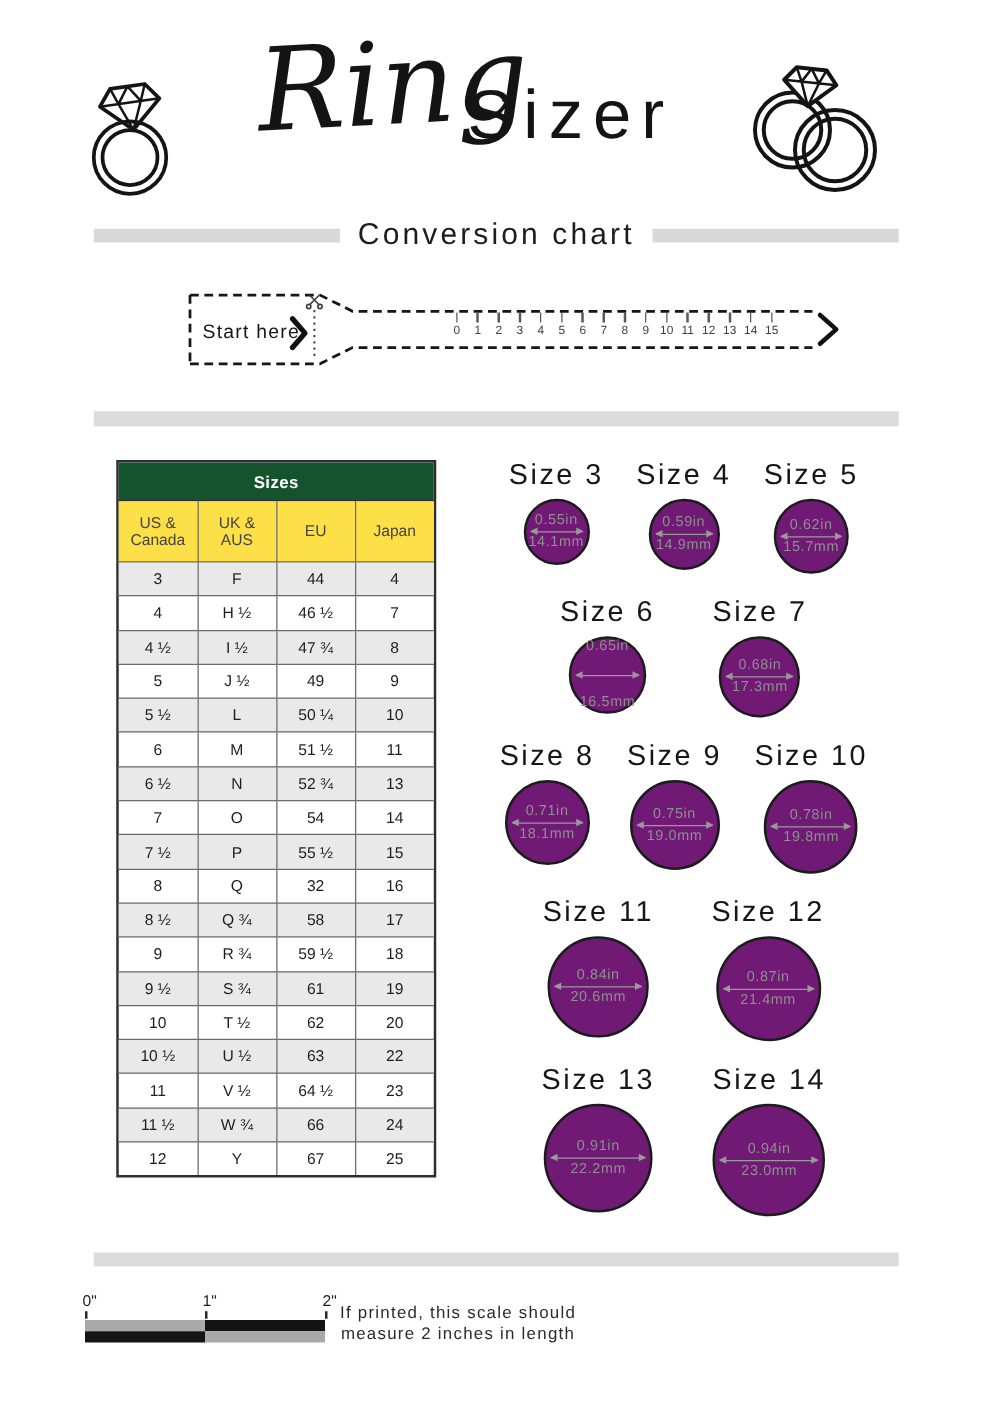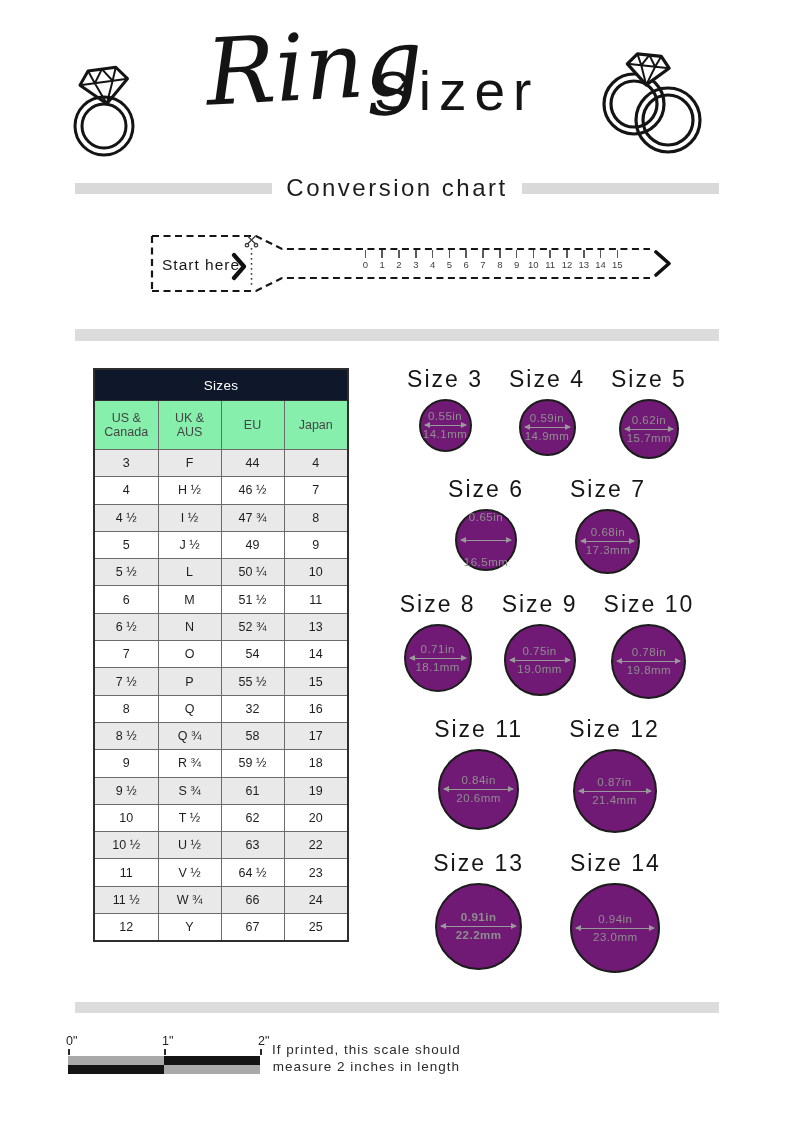--- a/index.html
+++ b/index.html
@@ -23,25 +23,25 @@
   
   #sizer{position:absolute;left:0;top:228px;width:794px;height:74px;}
   #sizer svg{position:absolute;left:0;top:0;}
   #sizer-ruler{position:absolute;left:357px;top:22px;display:flex;}
   .tick{width:16.8px;display:flex;flex-direction:column;align-items:center;}
   .tick i{display:block;width:1.5px;height:8px;background:#5a5a5a;}
   .tick span{font-size:9.5px;color:#3f3f3f;margin-top:1px;letter-spacing:0;}
 
   
   #size-table-wrap{position:absolute;left:93px;top:368px;width:252px;border:2px solid #2e2e2e;background:#fff;}
-  #size-table-title{height:30px;background:#0f172a;color:#ffffff;font-weight:normal;font-size:13.5px;
+  #size-table-title{height:30px;background:#14532d;color:#ffffff;font-weight:bold;font-size:13.5px;
       display:flex;align-items:center;justify-content:center;letter-spacing:.3px;border-bottom:1px solid #2e2e2e;}
   #size-table{border-collapse:collapse;width:100%;table-layout:fixed;}
   #size-table th{height:48px;font-size:12.5px;font-weight:400;color:#444;border:1px solid #6b6b6b;
-      text-align:center;vertical-align:middle;padding:0 4px;background:#86efac;margin-left:24px;}
+      text-align:center;vertical-align:middle;padding:0 4px;background:#fde047;margin-left:24px;}
   #size-table td{height:26.3px;font-size:12.5px;color:#1e1e1e;border:1px solid #6b6b6b;
       text-align:center;vertical-align:middle;padding:0;}
   #size-table tbody tr:nth-child(odd) td{background:#e9e9e9;}
   #size-table th:first-child,#size-table td:first-child{border-left:none;}
   #size-table th:last-child,#size-table td:last-child{border-right:none;}
   #size-table tbody tr:last-child td{border-bottom:none;}
   #size-table thead th{border-top:none;}
 
   
   #ring-circles{position:absolute;left:356px;top:366px;width:382px;display:flex;
@@ -406,21 +406,21 @@
           <div class="ring-circle" style="width: 84px; height: 84px;">
             <div class="in-label">0.87in</div>
             <div class="dia-arrow" style="width: 72px;"></div>
             <div class="mm-label">21.4mm</div>
           </div>
         </div>
       </div>
       <div class="ring-row g2">
         <div class="ring-block">
           <div class="ring-title">Size 13</div>
-          <div class="ring-circle" style="width: 87px; height: 87px; font-weight: bold;">
+          <div class="ring-circle" style="width: 87px; height: 87px;">
             <div class="in-label">0.91in</div>
             <div class="dia-arrow" style="width: 75px;"></div>
             <div class="mm-label">22.2mm</div>
           </div>
         </div>
         <div class="ring-block">
           <div class="ring-title">Size 14</div>
           <div class="ring-circle" style="width: 90px; height: 90px;">
             <div class="in-label">0.94in</div>
             <div class="dia-arrow" style="width: 78px;"></div>

